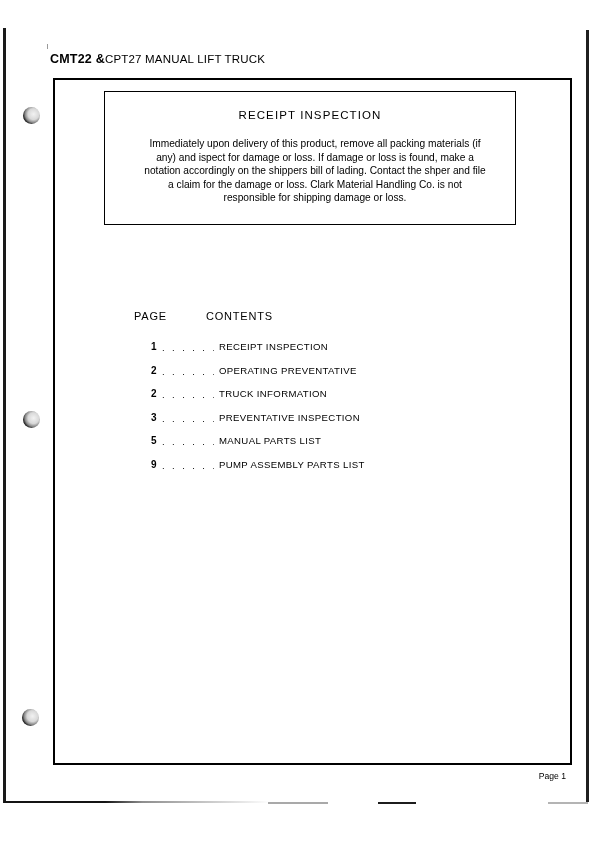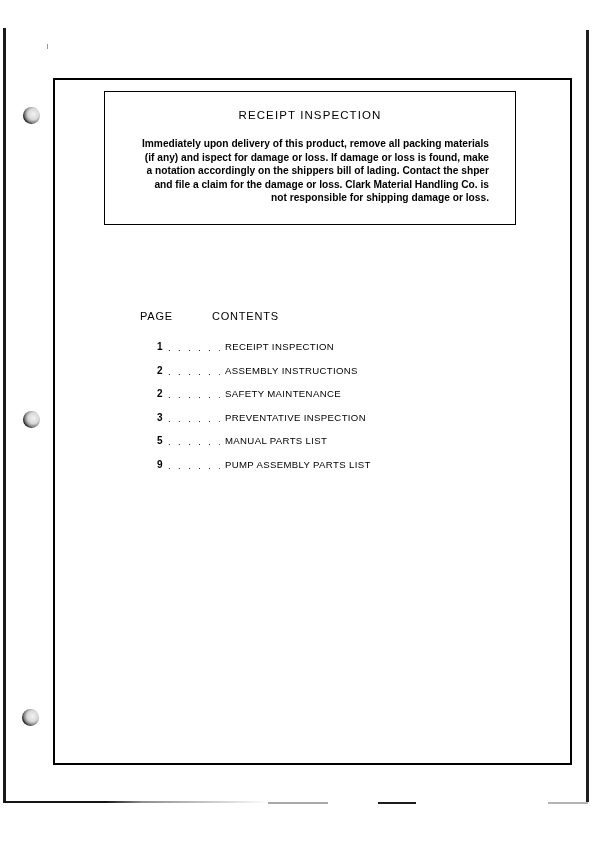--- a/index.html
+++ b/index.html
@@ -129,29 +129,29 @@
     text-align: center;
     font-size: 11.5px;
     letter-spacing: 1.1px;
   }
   .receipt-body {
     position: absolute;
     left: 36px;
     top: 45px;
     width: 348px;
     font-size: 10.2px;
-    font-weight: bold;
+    font-weight: normal;
     line-height: 13.6px;
-    text-align: right;
+    text-align: center;
   }
 
   
   .toc {
     position: absolute;
-    left: 140px;
+    left: 134px;
     top: 310px;
     width: 320px;
   }
   .toc-head {
     position: relative;
     height: 31px;
     font-size: 11px;
     letter-spacing: 0.8px;
   }
   .toc-head .col-page {
@@ -217,20 +217,23 @@
   <div class="scan-edge-bottom"></div>
   <div class="scan-artifact-a"></div>
   <div class="scan-artifact-b"></div>
   <div class="scan-artifact-c"></div>
 
   <div class="hole" style="left:23px; top:107px;"></div>
   <div class="hole" style="left:23px; top:411px;"></div>
   <div class="hole" style="left:22px; top:709px;"></div>
 
   <div class="title-speck"></div>
+  <div class="doc-title">
+    <span class="model">CMT22 &amp;</span><span>CPT27  MANUAL  LIFT  TRUCK</span>
+  </div>
 
   <div class="frame"></div>
 
   <div class="receipt-box">
     <div class="receipt-title">RECEIPT  INSPECTION</div>
     <div class="receipt-body">Immediately upon delivery of this product, remove all packing materials (if any) and ispect for damage or loss. If damage or loss is found, make a notation accordingly on the shippers bill of lading. Contact the shper and file a claim for the damage or loss. Clark Material Handling Co. is not responsible for shipping damage or loss.</div>
   </div>
 
   <div class="toc">
     <div class="toc-head">
@@ -239,38 +242,39 @@
     </div>
 
     <div class="toc-row">
       <span class="pg">1</span>
       <span class="leader">. . . . . . . . . .</span>
       <span class="item">RECEIPT INSPECTION</span>
     </div>
     <div class="toc-row">
       <span class="pg">2</span>
       <span class="leader">. . . . . . . . . .</span>
-      <span class="item">ASSEMBLY INSTRUCTIONS</span>
+      <span class="item">OPERATING PREVENTATIVE</span>
     </div>
     <div class="toc-row">
       <span class="pg">2</span>
       <span class="leader">. . . . . . . . . .</span>
-      <span class="item">SAFETY  MAINTENANCE</span>
+      <span class="item">TRUCK  INFORMATION</span>
     </div>
     <div class="toc-row">
       <span class="pg">3</span>
       <span class="leader">. . . . . . . . . .</span>
       <span class="item">PREVENTATIVE INSPECTION</span>
     </div>
     <div class="toc-row">
       <span class="pg">5</span>
       <span class="leader">. . . . . . . . . .</span>
       <span class="item">MANUAL PARTS LIST</span>
     </div>
     <div class="toc-row">
       <span class="pg">9</span>
       <span class="leader">. . . . . . . . . .</span>
       <span class="item">PUMP ASSEMBLY PARTS LIST</span>
     </div>
   </div>
 
+  <div class="footer-page">Page 1</div>
 
 </div>
 
 </body></html>

